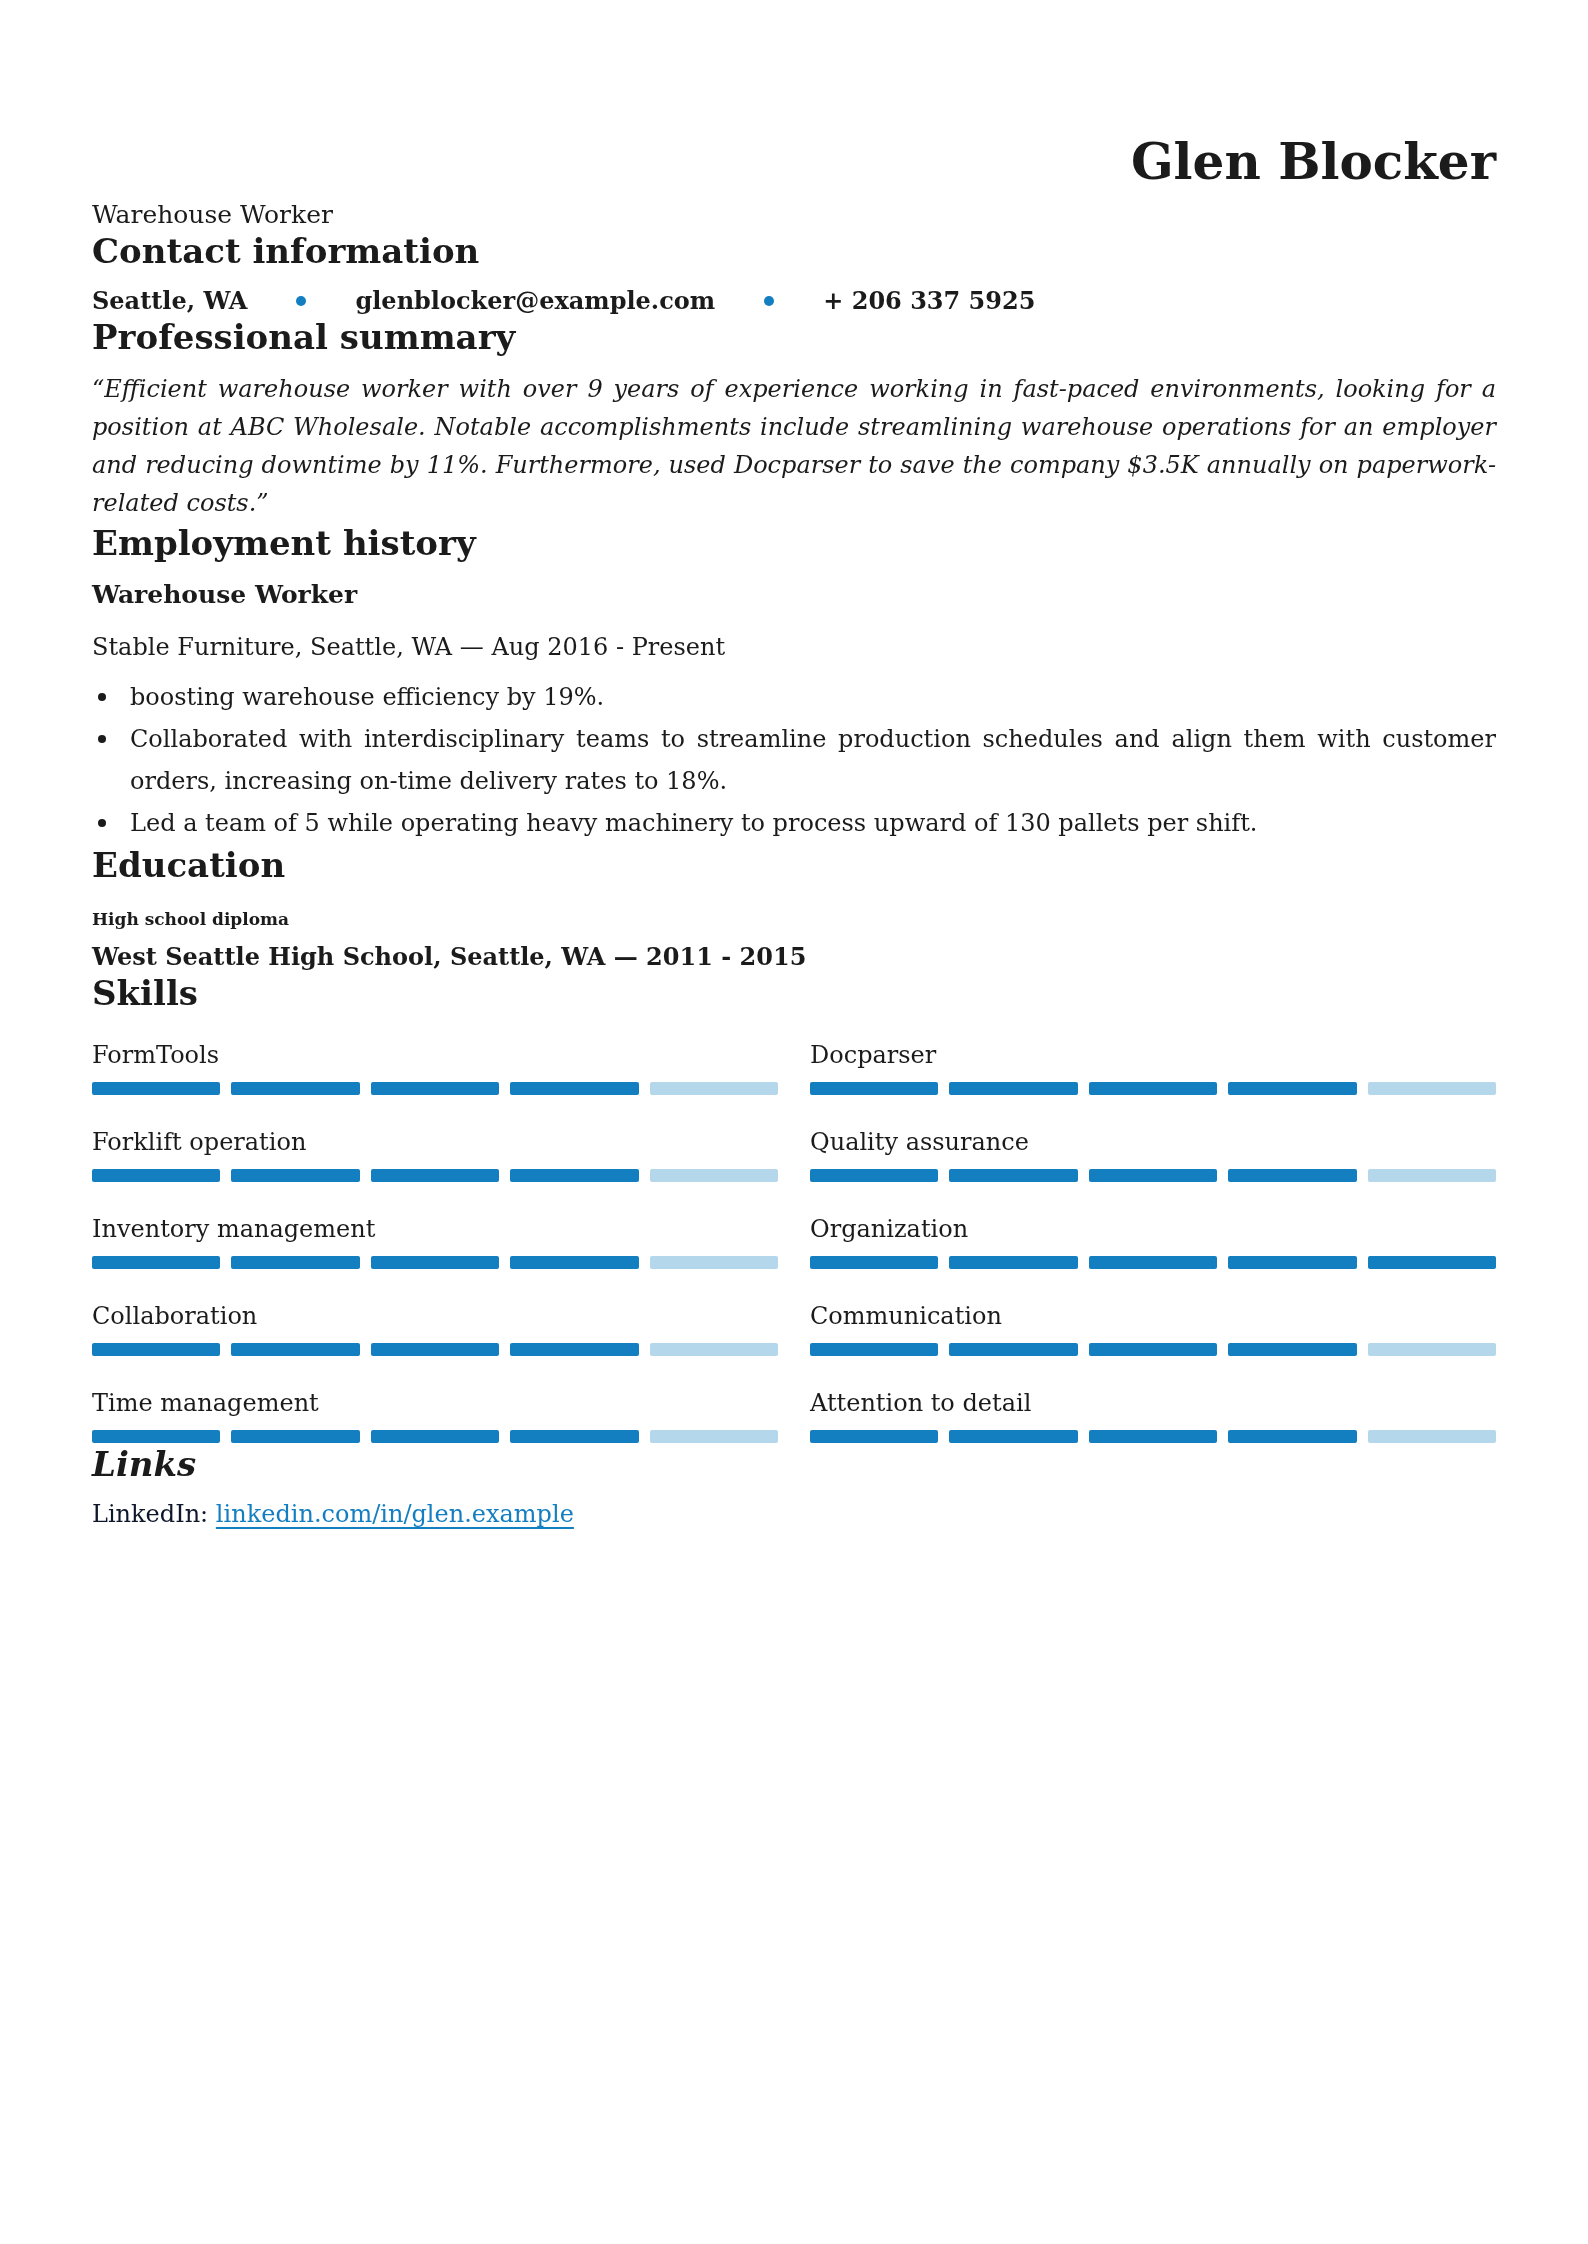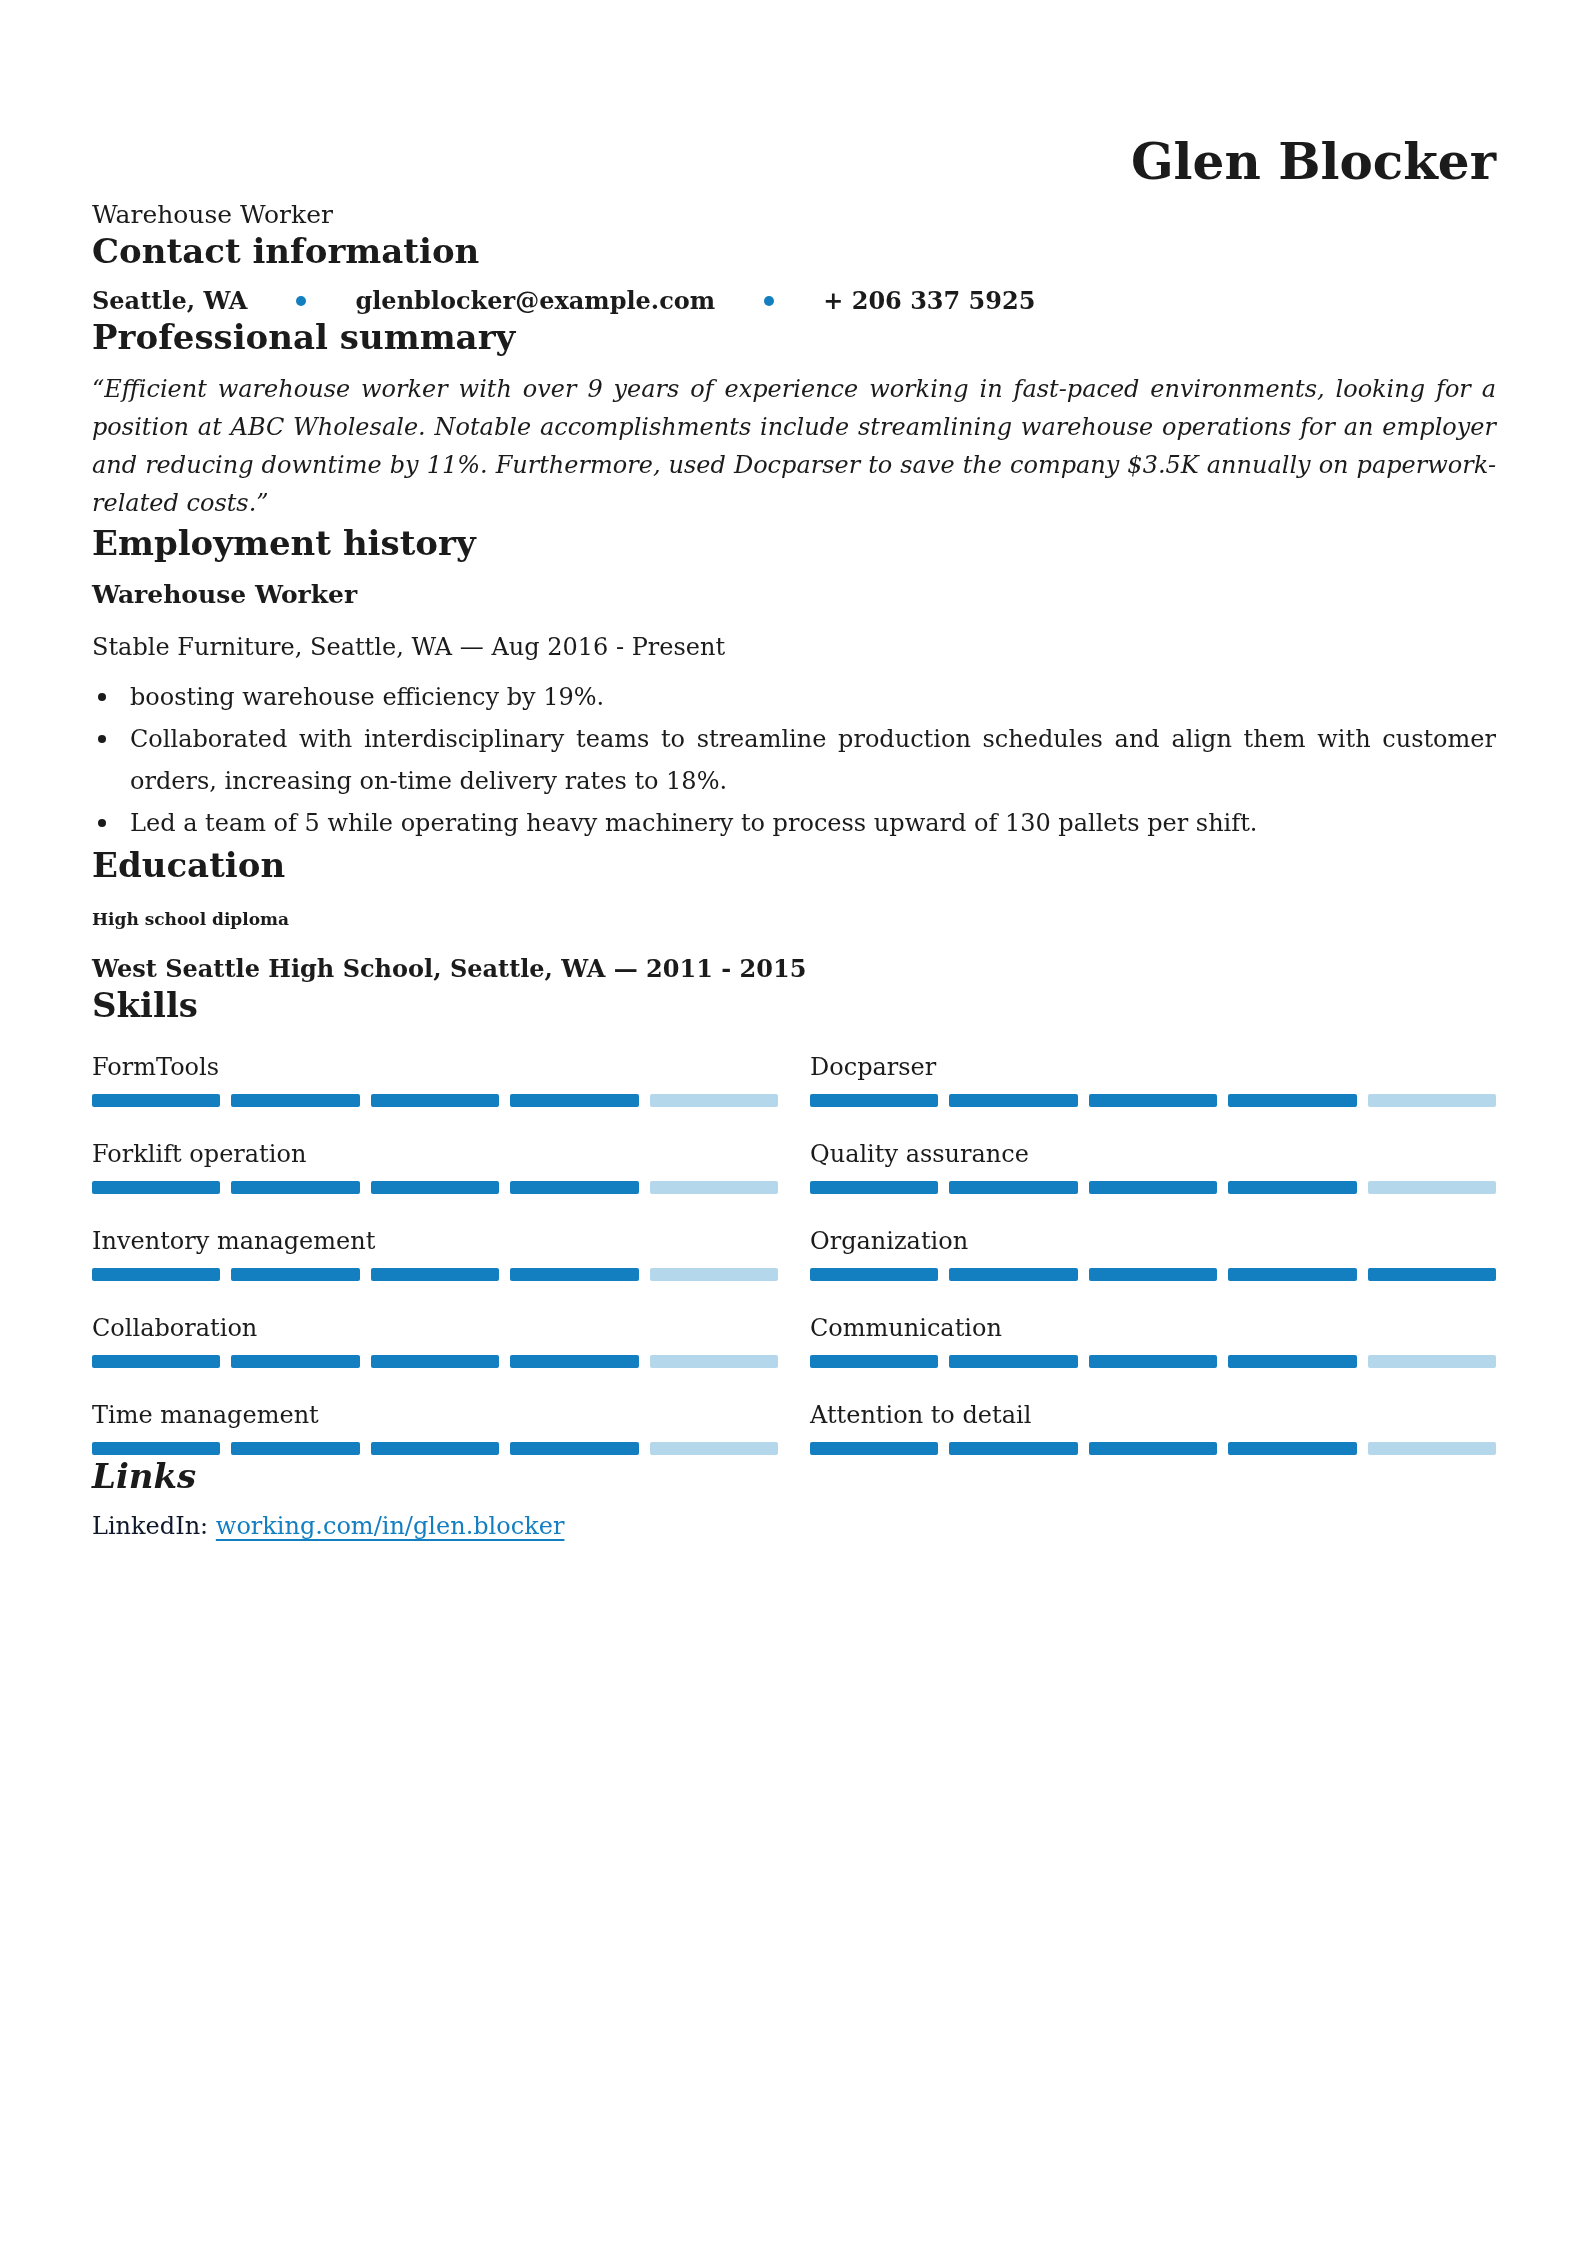--- a/index.html
+++ b/index.html
@@ -48,21 +48,21 @@
   .bullet-item {
     position: relative; padding-left: 38px;
     font-size: 24px; line-height: 42px; text-align: justify;
   }
   .bullet-dot {
     position: absolute; left: 6px; top: 17px;
     width: 8px; height: 8px; border-radius: 50%; background: #1b1b1b;
   }
 
   .degree      { margin-top: 18px; font-size: 17px; line-height: 30px; font-weight: 700; }
-  .school-line { margin-top: 20px; font-size: 24px; line-height: 30px; font-weight: 700; }
+  .school-line { margin-top: 8px; font-size: 24px; line-height: 30px; font-weight: 700; }
 
   .skills-grid {
     margin-top: 26px;
     display: grid; grid-template-columns: 1fr 1fr;
     column-gap: 72px; row-gap: 42px; gap: 32px;
   }
   .skill-label { font-size: 24px; line-height: 30px; }
   .skill-bar   { margin-top: 12px; display: flex; gap: 11px; }
   .seg {
     flex: 1 1 0; height: 13px; border-radius: 2px;
@@ -213,16 +213,16 @@
           <span class="seg filled"></span>
           <span class="seg filled"></span>
           <span class="seg filled"></span>
           <span class="seg"></span>
         </div>
       </div>
     </div>
 
   <h2 class="sec h2-links">Links</h2>
   <div id="links-list">
-      <div class="links-line"><span class="link-label">LinkedIn: </span><a class="link" href="#">working.com/in/glen.blocker</a></div>
+      <div class="links-line"><span class="link-label">LinkedIn: </span><a class="link" href="#">linkedin.com/in/glen.example</a></div>
     </div>
 
 </div>
 
 </body></html>

